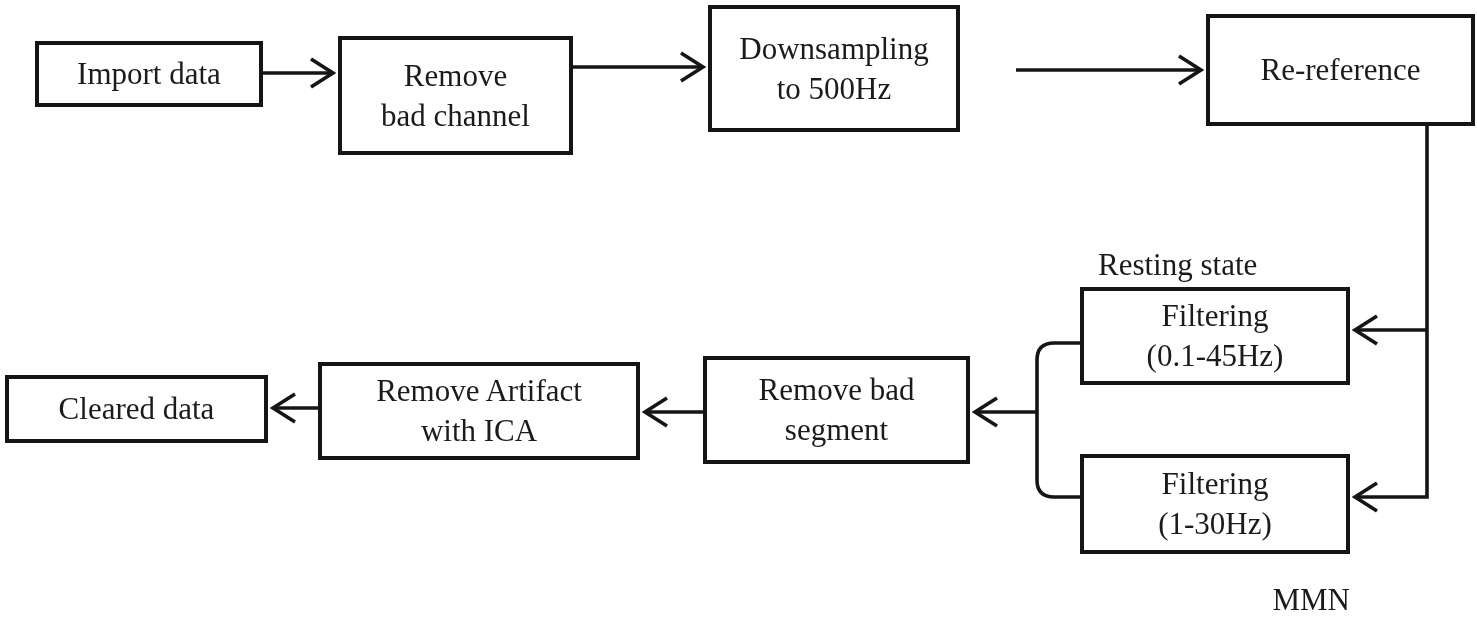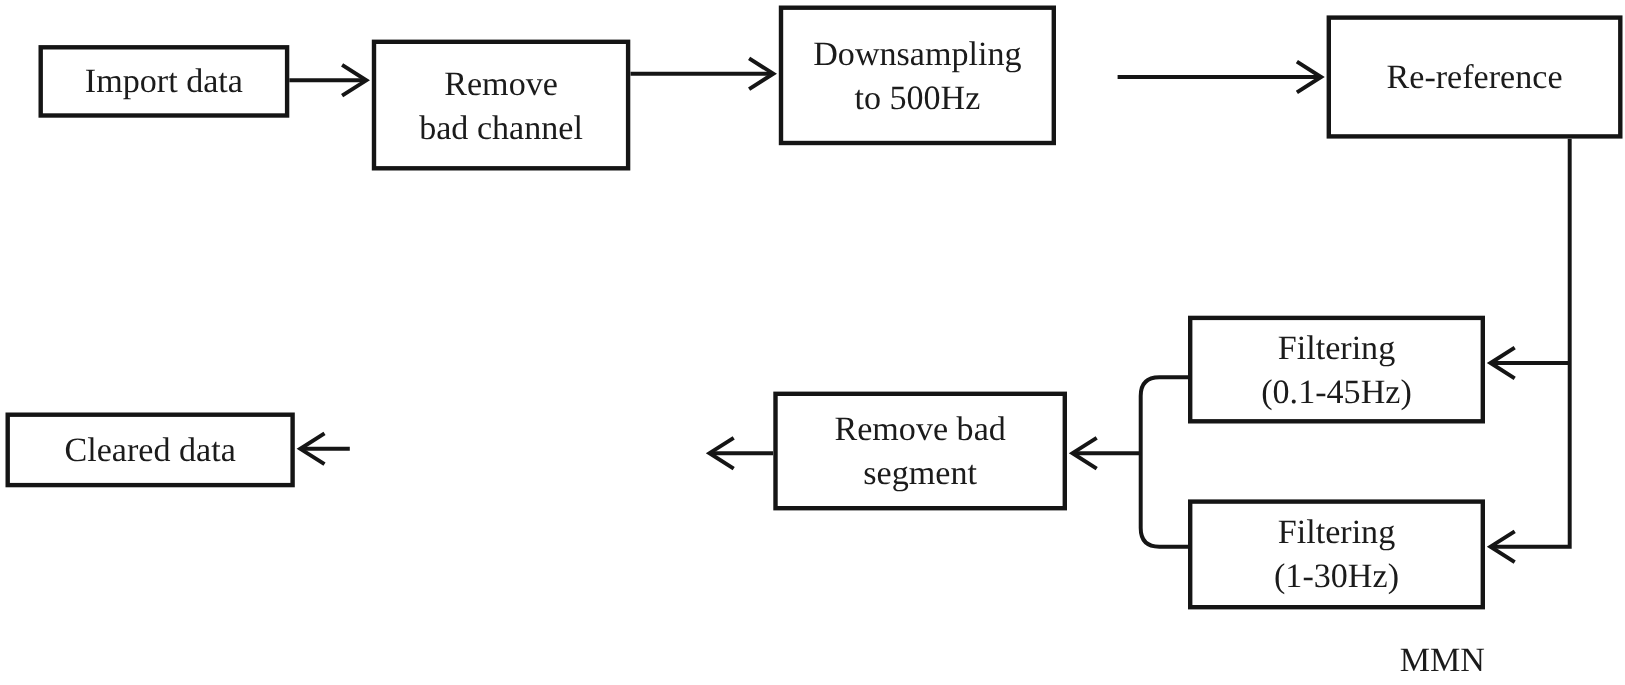--- a/index.html
+++ b/index.html
@@ -93,19 +93,22 @@
 
   <div class="node n-filtrest">Filtering
 (0.1-45Hz)</div>
 
   <div class="node n-filtmmn">Filtering
 (1-30Hz)</div>
 
   <div class="node n-segment">Remove bad
 segment</div>
 
+  <div class="node n-ica">Remove Artifact
+with ICA</div>
 
   <div class="node n-cleared">Cleared data</div>
 
+  <div class="float-label label-resting">Resting state</div>
 
   <div class="float-label label-mmn">MMN</div>
 
 </div>
 
 </body></html>

